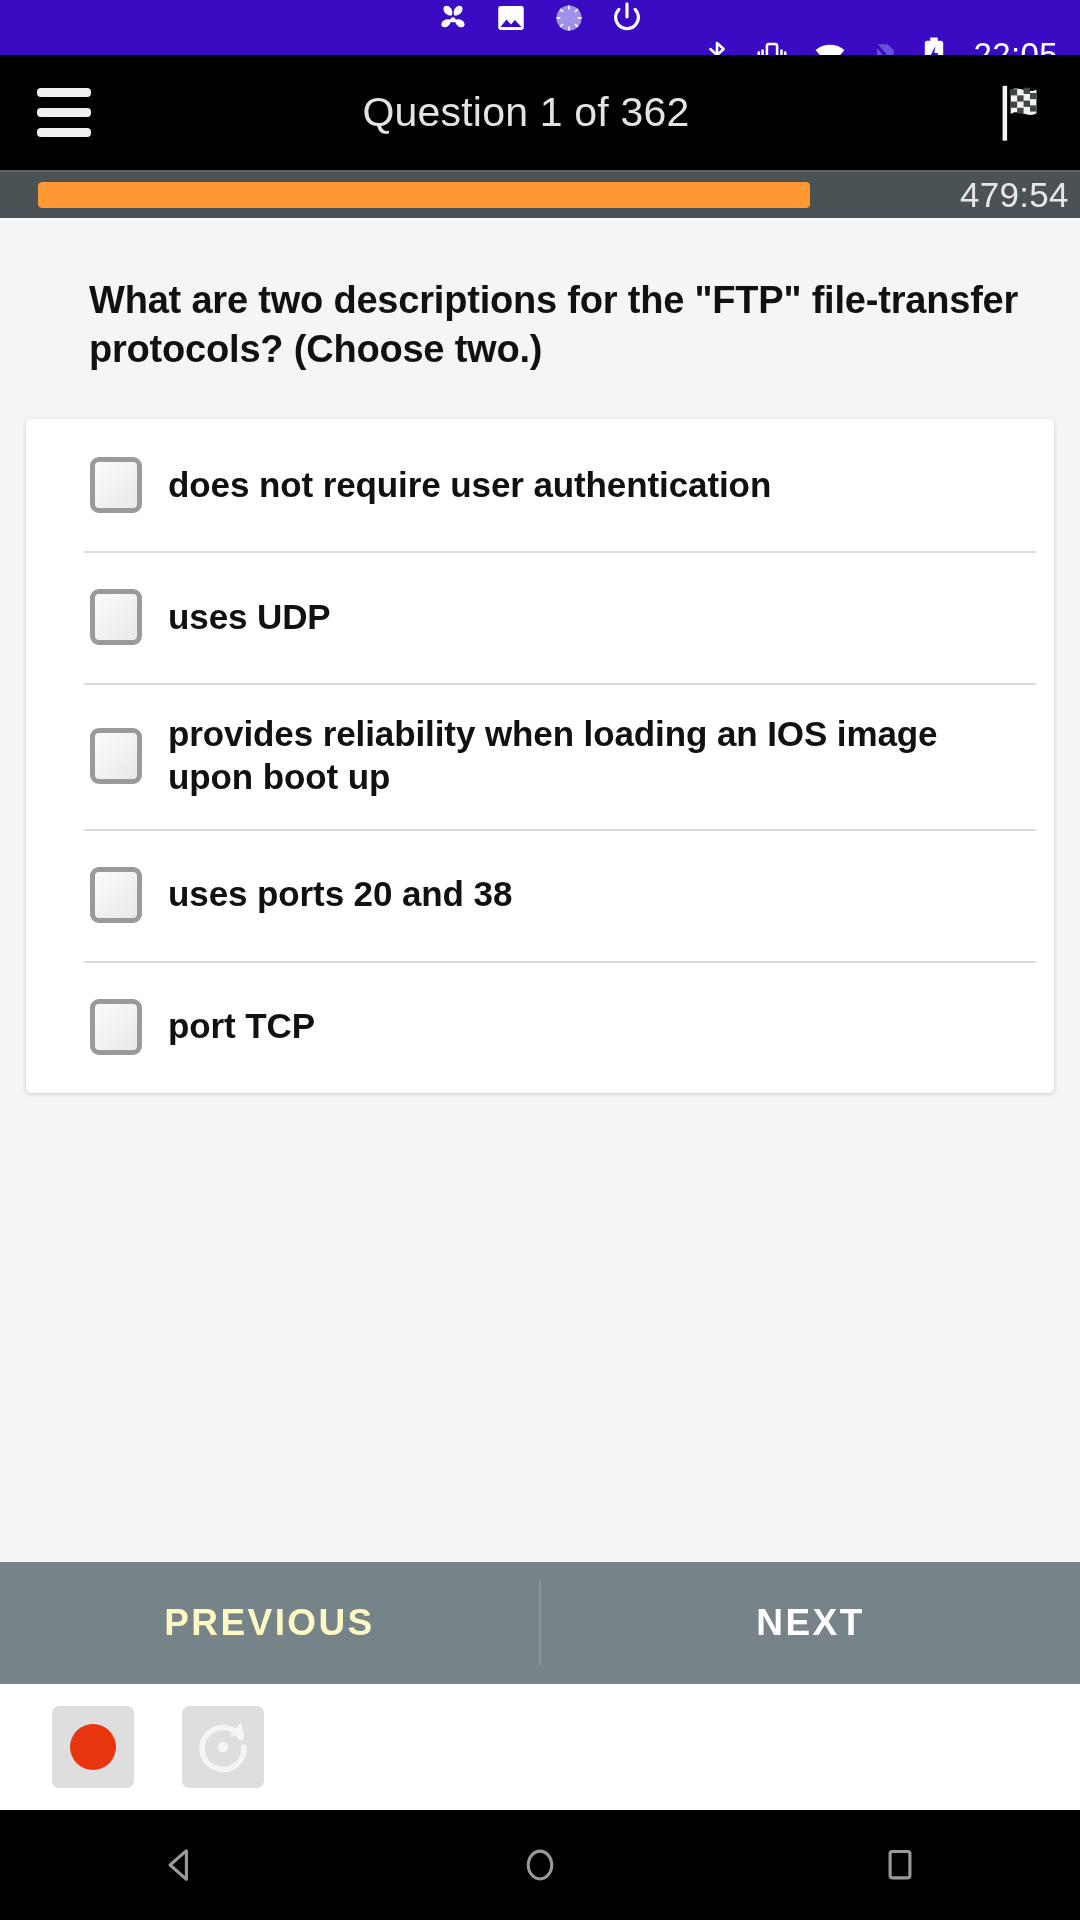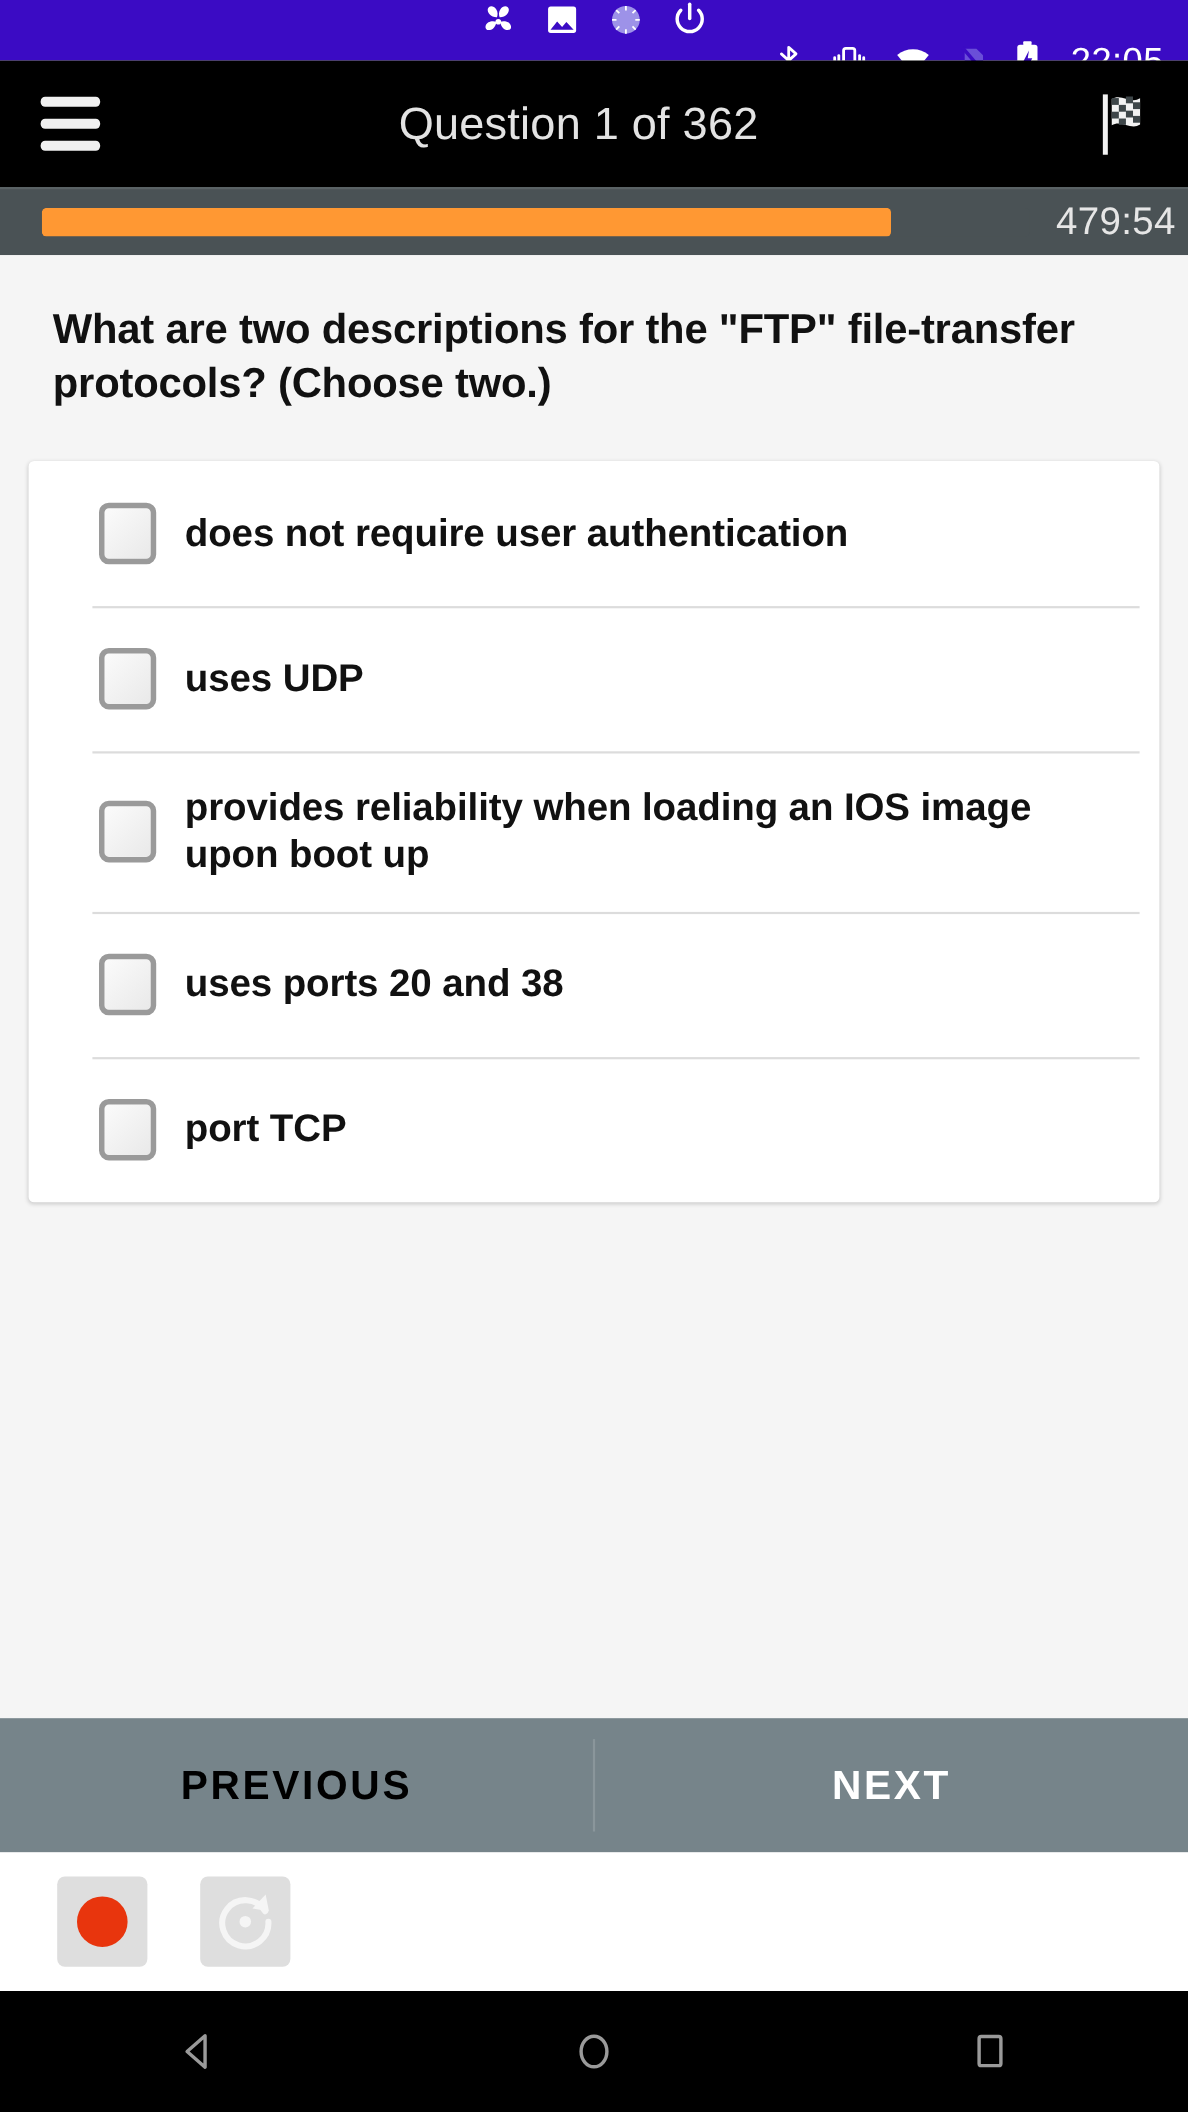--- a/index.html
+++ b/index.html
@@ -49,21 +49,21 @@
     letter-spacing:0.2px;
     margin-left:-30px;
   }
   .flag-btn{
     width:110px; height:115px;
     display:flex; align-items:center; justify-content:center;
   }
 
   
   .progressrow{
-    position:absolute; top:170px; left:0; width:1080px; height:62px;
+    position:absolute; top:170px; left:0; width:1080px; height:48px;
     background:#4A5255;
     display:flex; align-items:center;
     border-top:2px solid #5A6265;
   }
   .progress-track{
     margin-left:38px;
     width:898px; height:26px;
     background:#4A5255; border-radius:4px;
     overflow:hidden; position:relative;
   }
@@ -78,21 +78,21 @@
   }
 
   
   .content{
     position:absolute; top:232px; left:0; width:1080px; height:1330px;
     background:#F5F5F5;
   }
   .question{
     padding:44px 48px 0 48px;
     font-size:38px; font-weight:bold; color:#111111;
-    line-height:1.28; letter-spacing:-0.2px;
+    line-height:1.28; letter-spacing:-0.2px;margin-left:41px;
   }
 
   .card{
     margin:46px 26px 0 26px;
     background:#FFFFFF;
     border-radius:5px;
     box-shadow:0 1px 4px rgba(0,0,0,0.18);
     overflow:hidden;
     padding-left:40px;
   }
@@ -124,21 +124,21 @@
     position:absolute; top:1562px; left:0; width:1080px; height:122px;
     background:#76848A;
     display:flex; align-items:center;
   }
   .navbtn{
     flex:1; height:122px;
     display:flex; align-items:center; justify-content:center;
     font-size:37px; font-weight:bold;
     letter-spacing:2.4px;
   }
-  .navbtn.prev{ color:#000000; }
+  .navbtn.prev{ color:#fef9c3; }
   .navbtn.next{ color:#FFFFFF;border-radius:23px; }
   .nav-divider{
     width:2px; height:84px; background:#8A969B;
   }
 
   
   .rectoolbar{
     position:absolute; top:1684px; left:0; width:1080px; height:126px;
     background:#FFFFFF;
     display:flex; align-items:center;

